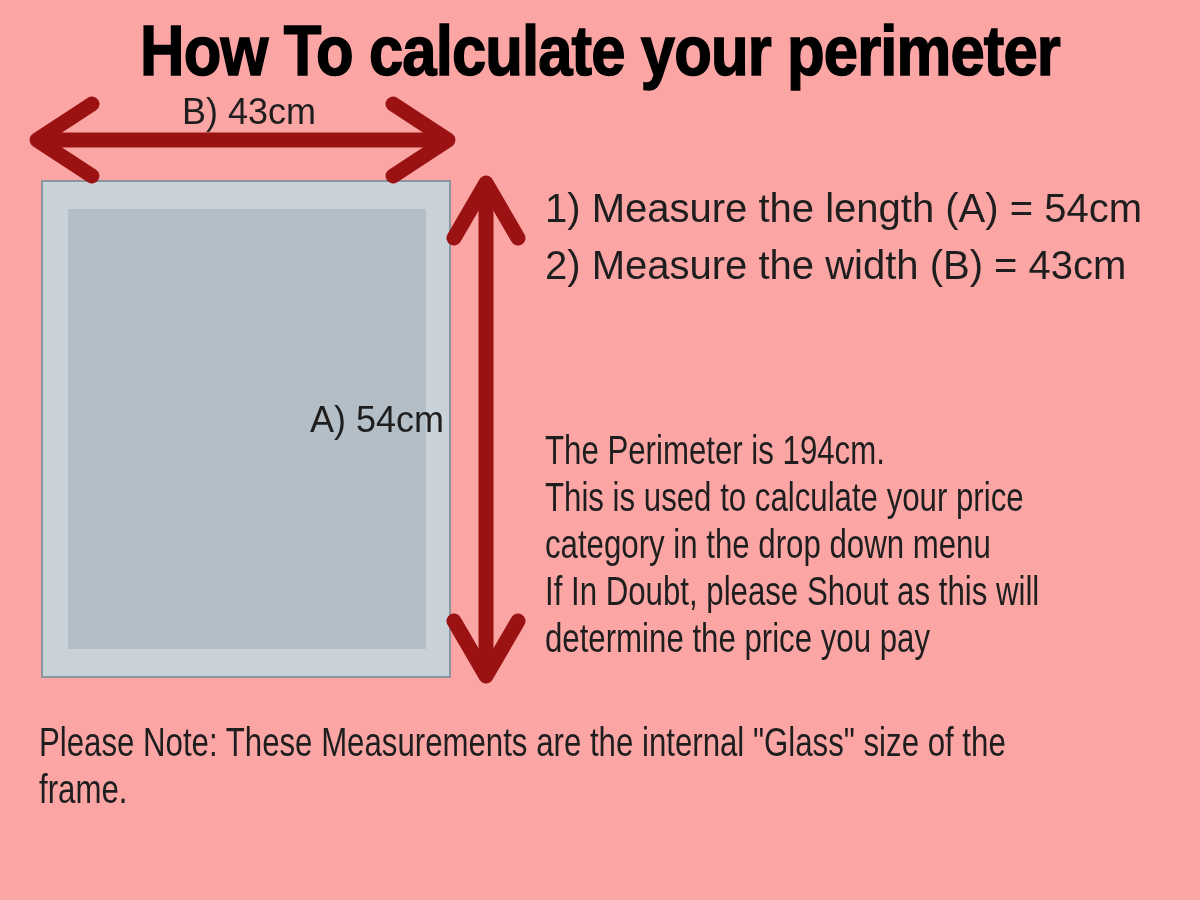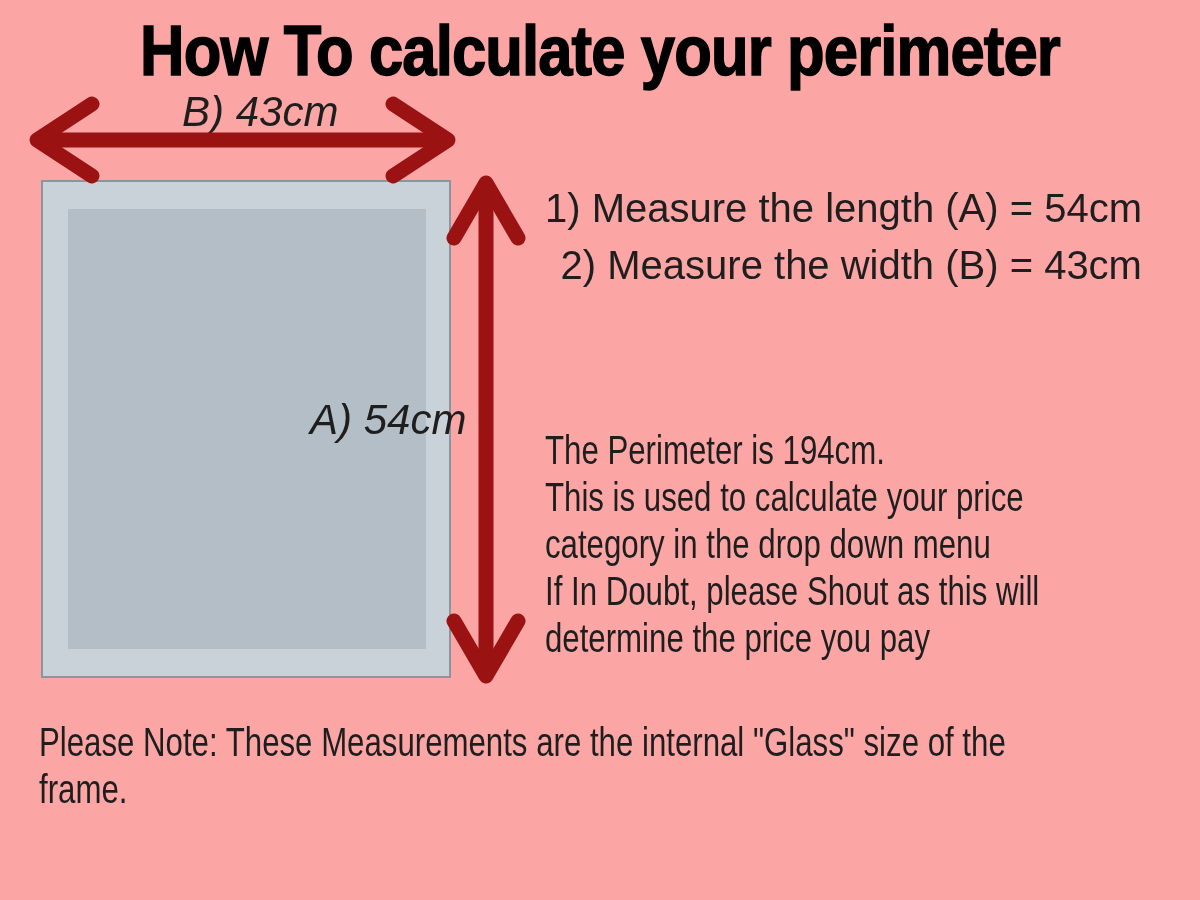--- a/index.html
+++ b/index.html
@@ -28,43 +28,41 @@
     font-weight: 800;
     color: #000000;
     letter-spacing: -1px;
     transform: scaleX(0.88);
     transform-origin: 50% 50%;
     -webkit-text-stroke: 1.5px #000000;
     white-space: nowrap;
   }
   .dim-label {
     position: absolute;
-    font-size: 42px;
+    font-size: 36px;
     line-height: 40px;
     color: #1e1e1e;
     white-space: nowrap;
-    font-style: italic;
   }
   .label-b { left: 182px; top: 92px; }
   .label-a { left: 310px; top: 400px; text-align: right; }
   .diagram-svg {
     position: absolute;
     left: 0;
     top: 90px;
     width: 540px;
     height: 600px;
   }
   .steps {
     position: absolute;
     left: 545px;
     top: 180px;
     font-size: 40px;
     line-height: 57px;
     white-space: nowrap;
-    text-align: right;
   }
   .explanation {
     position: absolute;
     left: 545px;
     top: 427px;
     font-size: 40px;
     line-height: 47px;
     white-space: nowrap;
     transform: scaleX(0.78);
     transform-origin: top left;

